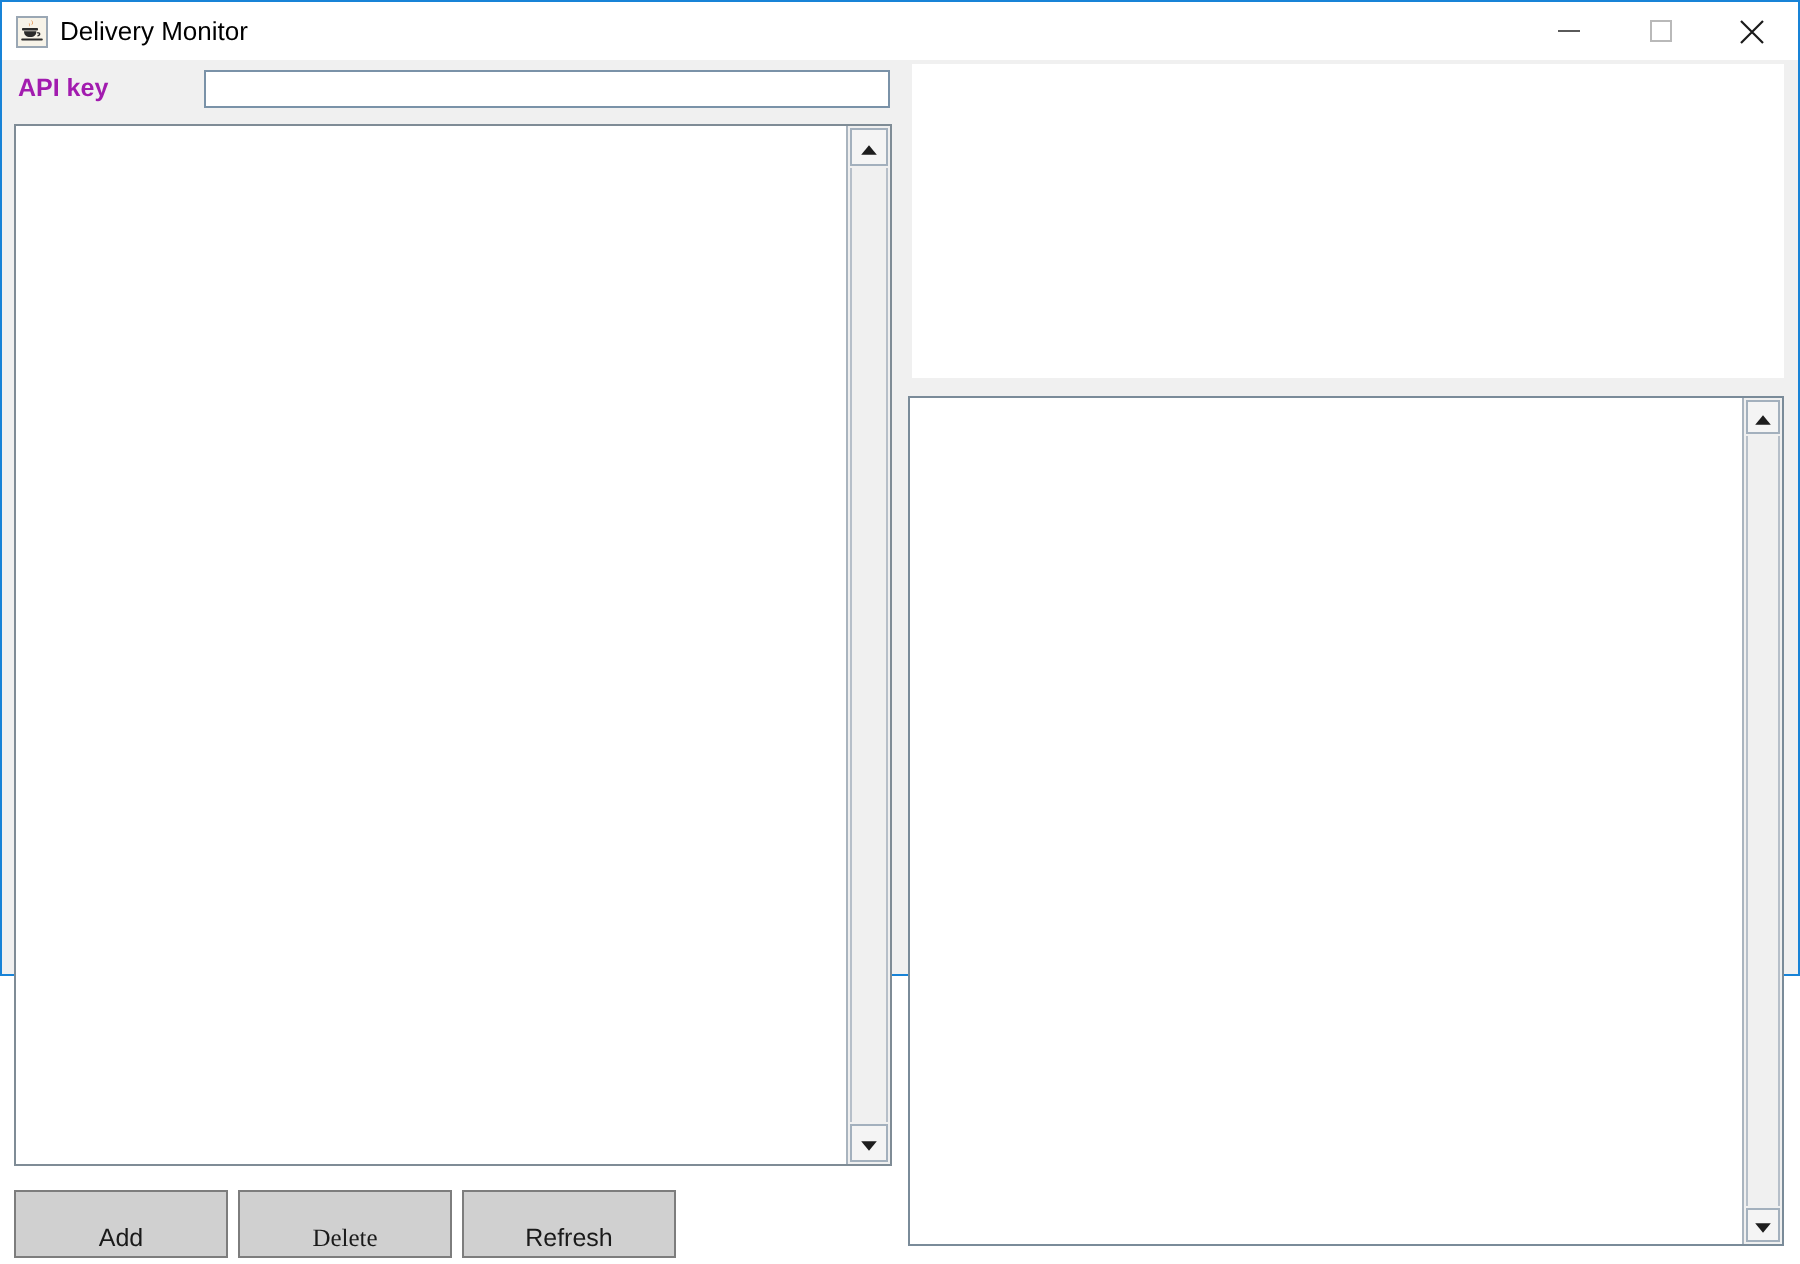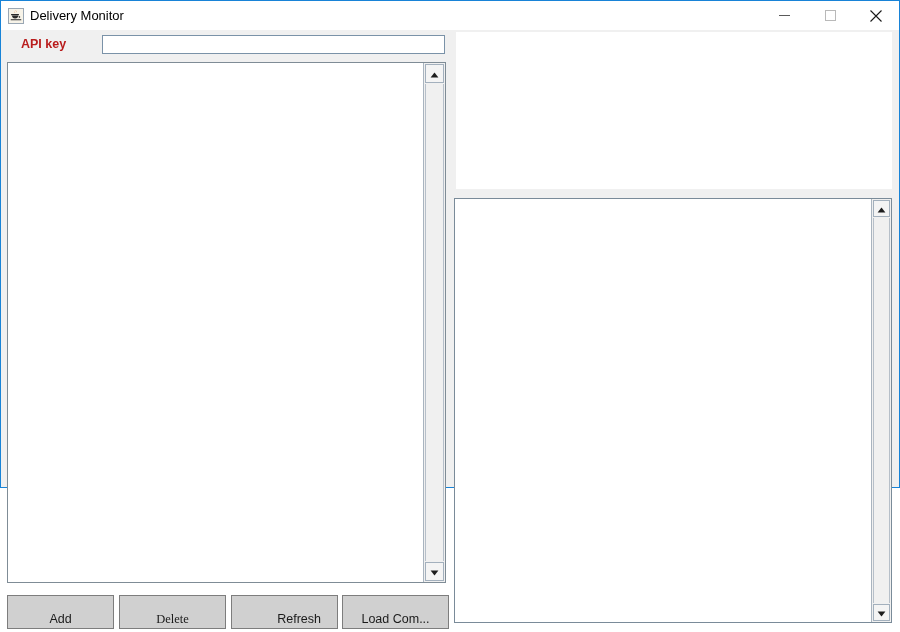--- a/index.html
+++ b/index.html
@@ -68,23 +68,22 @@
   #btn-close { right: 0px; }
   .winbtn svg { display: block; margin: 0 auto; }
 
   
   #apikey-label {
     position: absolute;
     left: 8px;
     top: 36px;
     font-size: 12.5px;
     font-weight: bold;
-    color: #b91c1c;
+    color: #a21caf;
     white-space: nowrap;
-    margin-left: 12px;
   }
   #apikey-input {
     position: absolute;
     left: 101px;
     top: 34px;
     width: 343px;
     height: 19px;
     box-sizing: border-box;
     border: 1px solid #7a92a8;
     background: #ffffff;
@@ -164,21 +163,21 @@
     font-size: 12.5px;
     color: #1a1a1a;
     cursor: default;
     padding: 16px;
     overflow: hidden;
     white-space: nowrap;
     text-align: center;
   }
   #btn-add { left: 6px; }
   #btn-delete { left: 118px; font-family: Liberation Serif, serif; }
-  #btn-refresh { left: 230px; text-align: right; }
+  #btn-refresh { left: 230px; }
   #btn-load { left: 341px; }
 
   
   #right-top {
     position: absolute;
     left: 455px;
     top: 31px;
     width: 436px;
     height: 157px;
     background: #ffffff;
@@ -276,21 +275,20 @@
         <svg width="9" height="6" viewBox="0 0 9 6">
           <path d="M0.6 0.6 L8.4 0.6 L4.5 5.4 Z" fill="#1d1d1d"></path>
         </svg>
       </button>
     </div>
   </div>
 
   <button class="btn" id="btn-add">Add</button>
   <button class="btn" id="btn-delete">Delete</button>
   <button class="btn" id="btn-refresh">Refresh</button>
-  <button class="btn" id="btn-load">Load Com...</button>
 
   <div id="right-top">
     <span></span>
   </div>
 
   <div id="right-bottom">
     <div id="right-text">
       <span></span>
     </div>
     <div id="right-vscroll">

